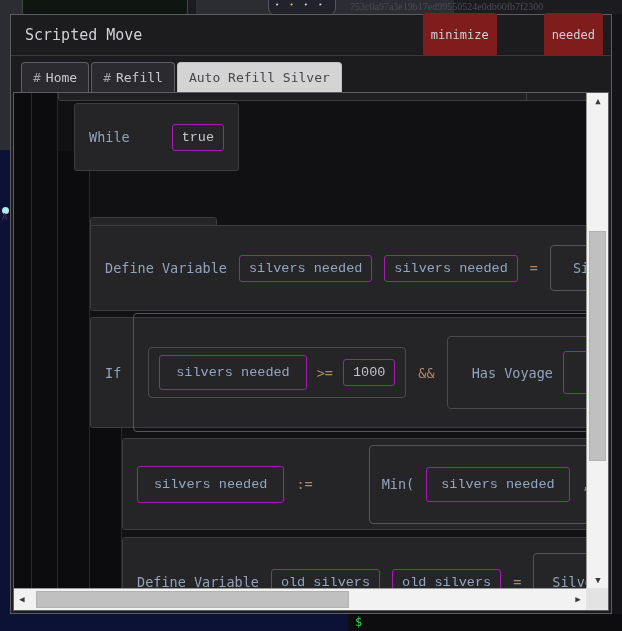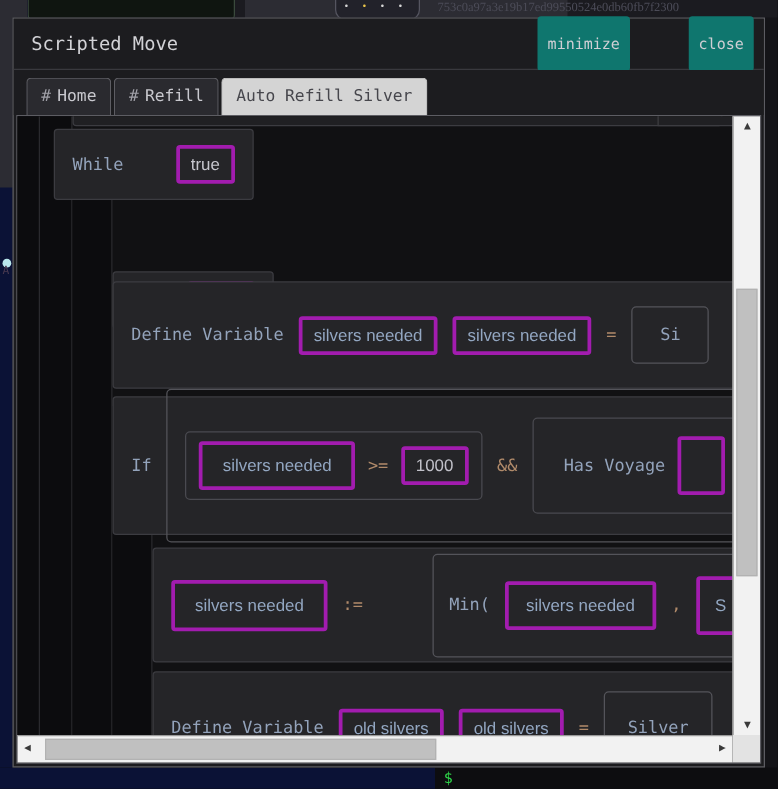--- a/index.html
+++ b/index.html
@@ -97,21 +97,21 @@
     background: #1c1c1f;
     border-bottom: 1px solid #39393e;
     display: flex; align-items: center; padding: 0 8px 0 14px; gap: 42px;
   }
   .title-text {
     color: #d2d2d6; font-size: 15px;
     font-family: "DejaVu Sans Mono", monospace;
     flex: 1;
   }
   .win-btn {
-    background: #0f766e; color: #cfcfd4;
+    background: #7f1d1d; color: #cfcfd4;
     border: none; border-radius: 3px;
     font-family: "DejaVu Sans Mono", monospace;
     font-size: 12px; padding: 15px 8px; margin-left: 5px;
     cursor: pointer;
   }
 
   
   .tabbar {
     height: 36px; flex: 0 0 36px;
     background: #1c1c1f;
@@ -164,26 +164,26 @@
     font-size: 13.5px;
     color: #9aa7bb;
     padding: 0 14px;
     gap: 12px;
     white-space: nowrap;
   }
   .blk.plain { background: #202023; }
   .kw { color: #93a3bb; }
   .op { color: #b08a6a; }
   .field {
-    border: 3px solid #a21caf;
+    border: 1px solid #a21caf;
     border-radius: 3px;
     padding: 5px 9px;
     color: #93a7c2;
     background: transparent;
-    font-family: Liberation Sans, sans-serif;
+    font-family: Liberation Mono, monospace;
     font-size: 13.5px;
     white-space: nowrap;
   }
   .field.num { color: #c0c0c8; }
   .field.txt { color: #c6c6cd; }
   .group {
     border: 1px solid #54545a;
     border-radius: 4px;
     padding: 8px 12px;
     display: flex; align-items: center; gap: 12px;
@@ -260,21 +260,21 @@
     <div class="bg-status-blue"></div>
     <div class="bg-status-prompt">$</div>
   </div>
 </div>
 
 <div id="window">
 
   <div class="titlebar">
     <div class="title-text">Scripted Move</div>
     <button class="win-btn">minimize</button>
-    <button class="win-btn">close</button>
+    <button class="win-btn">needed</button>
   </div>
 
   <div class="tabbar">
     <div class="tab">
       <span class="hash">#</span>
       <span>Home</span>
     </div>
     <div class="tab">
       <span class="hash">#</span>
       <span>Refill</span>
@@ -290,21 +290,21 @@
       <div class="canvas">
 
         <div class="gutter" style="left:0;width:18px;"></div>
         <div class="gutter" style="left:18px;width:26px;"></div>
         <div class="gutter" style="left:44px;width:32px;top:58px;"></div>
         <div class="gutter" style="left:76px;width:32px;top:232px;"></div>
 
         <div class="blk plain" style="left:44px;top:-18px;width:520px;height:26px;"></div>
         <div class="blk plain" style="left:512px;top:-14px;width:80px;height:22px;border-radius:4px 4px 0 0;"></div>
 
-        <div class="blk" style="left:29px;top:10px;height:57px;gap:42px;">
+        <div class="blk" style="left:60px;top:10px;height:68px;gap:42px;">
           <span class="kw">While</span>
           <span class="field txt">true</span>
         </div>
 
         <div class="blk" style="left:76px;top:80px;height:46px;margin-top:44px;">
           <span class="kw">Wait</span>
           <span class="field num">5000</span>
         </div>
 
         <div class="blk" style="left:76px;top:132px;height:86px;width:540px;">

